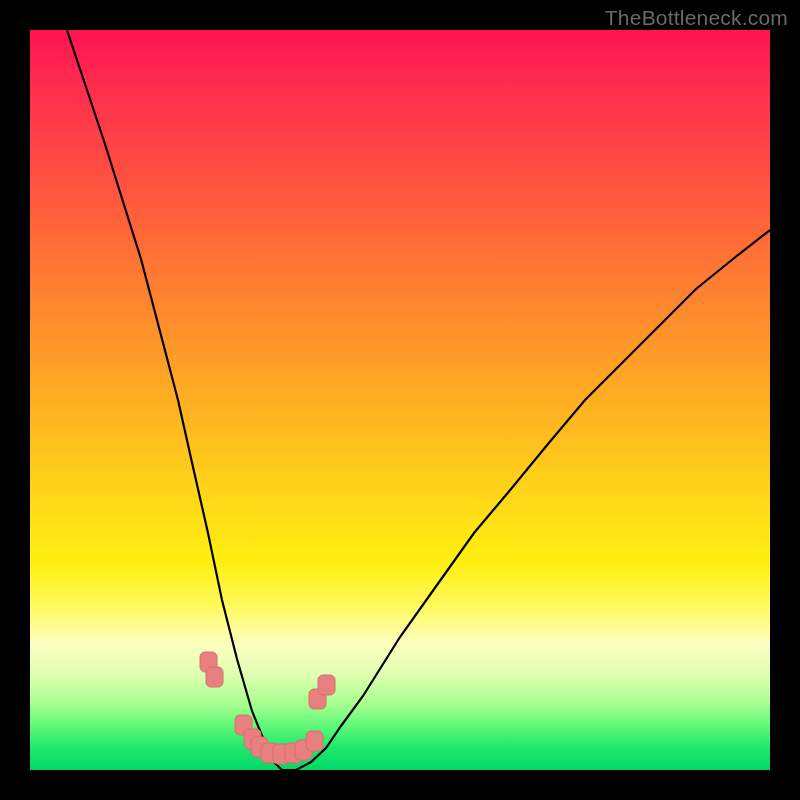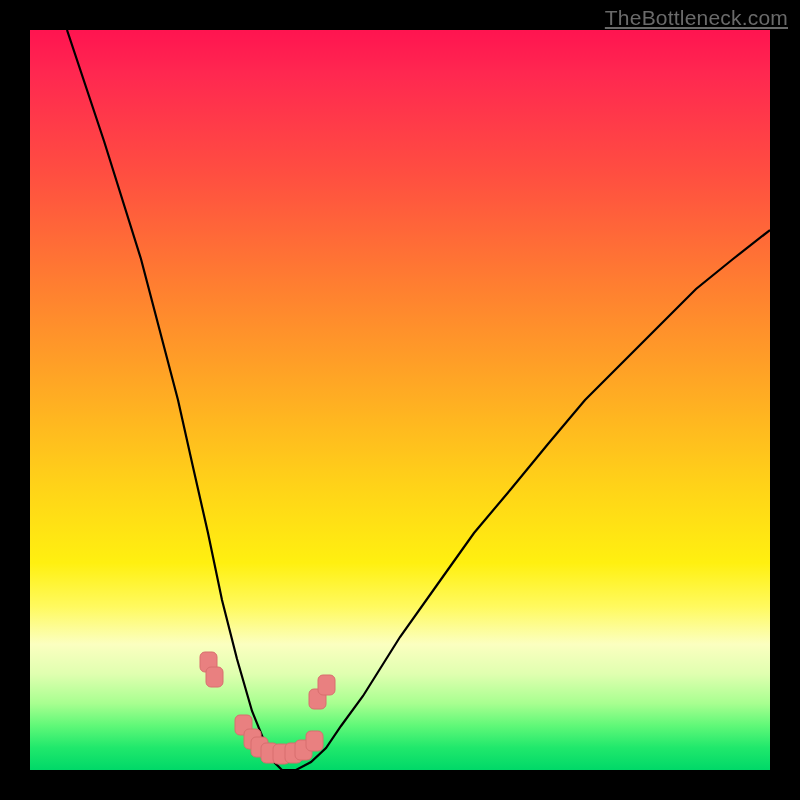--- a/index.html
+++ b/index.html
@@ -49,21 +49,20 @@
     height: 740px;
   }
   .watermark {
     position: absolute;
     top: 6px;
     right: 12px;
     color: #6a6a6a;
     font-family: Arial, Helvetica, sans-serif;
     font-size: 21px;
     letter-spacing: 0.2px;
-    text-decoration: underline;
   }
 </style>
 </head>
 <body>
 
 <div class="frame">
   <div class="watermark">TheBottleneck.com</div>
   <div class="plot-area">
     <svg class="curve" viewBox="0 0 740 740">
       <path fill="none" stroke="#000" stroke-width="2.2" d="M 37 0

